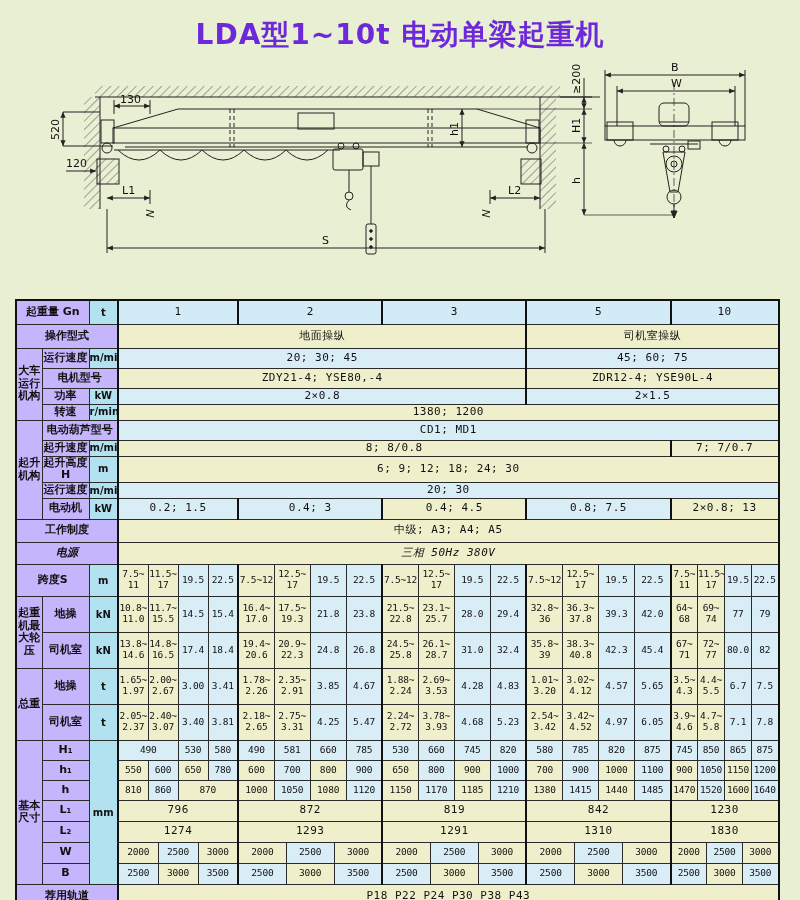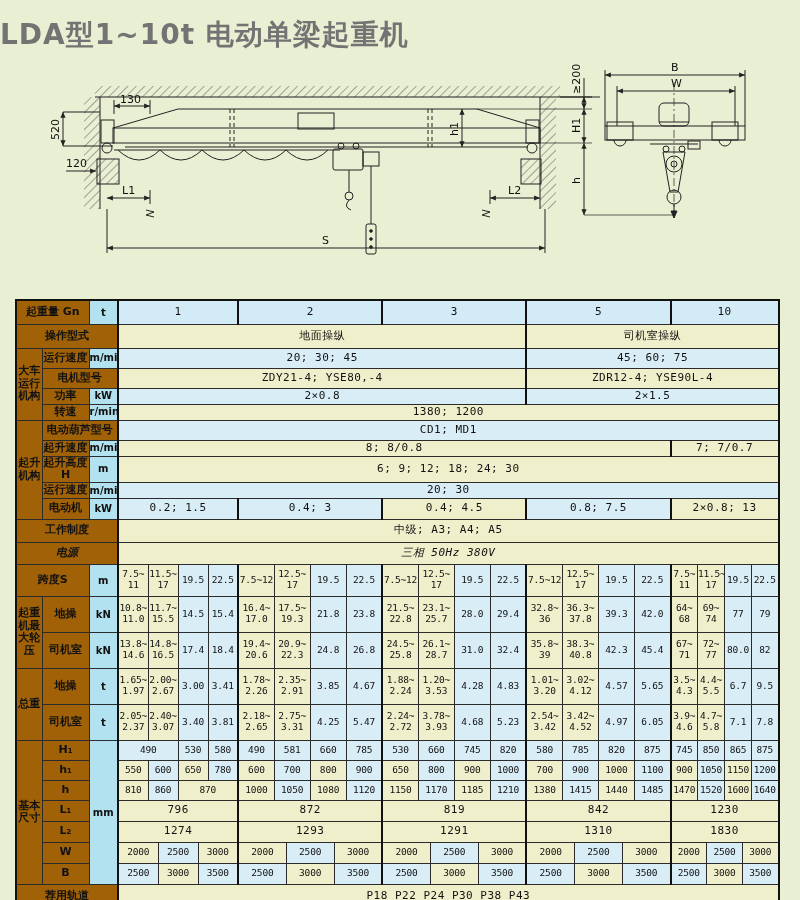--- a/index.html
+++ b/index.html
@@ -1,26 +1,26 @@
 <!DOCTYPE html>
 <html><head>
 <meta charset="utf-8">
 <style>
   html,body{margin:0;padding:0}
   body{width:800px;height:900px;background:#e9efd2;position:relative;overflow:hidden;
        font-family:"DejaVu Sans",sans-serif;color:#111}
-  .title{position:absolute;top:16px;left:0;width:100%;text-align:left;
-         font-size:28px;font-weight:bold;color:#737373;letter-spacing:1px}
+  .title{position:absolute;top:16px;left:0;width:100%;text-align:center;
+         font-size:28px;font-weight:bold;color:#6d28d9;letter-spacing:1px}
   #diagram{position:absolute;top:52px;left:0}
   #diagram text{font-size:11px;fill:#111;font-family:"DejaVu Sans",sans-serif}
   #spec-table{position:absolute;top:299px;left:15px;border-collapse:collapse;
               table-layout:fixed;width:762px;border:2px solid #111;background:#fff}
   #spec-table td{border:1px solid #2b2b2b;text-align:center;vertical-align:middle;
                  padding:0;overflow:hidden;line-height:1.15}
-  td.lab{background:#a16207;font-weight:bold;font-size:11px}
+  td.lab{background:#c4b5fd;font-weight:bold;font-size:11px}
   td.outer{font-size:11px;padding:0 1px}
   td.unit{background:#b2e1ef;font-weight:bold;font-size:10px}
   td.v{font-family:"DejaVu Sans Mono","DejaVu Sans",monospace;font-size:9.5px;letter-spacing:-0.2px}
   td.wide{font-size:11px;letter-spacing:0.5px}
   .bg-y{background:#eff0cb}.bg-b{background:#d9edf7}.bg-c{background:#d3ebf6}
   .gb{border-left:2px solid #111 !important}
   tr.secb td{border-bottom:2px solid #111}
 </style>
 </head>
 <body>
@@ -382,31 +382,31 @@
         <td class="unit">t</td>
         <td class="v bg-y gb" colspan="3">1.65~​1.97</td>
         <td class="v bg-y" colspan="3">2.00~​2.67</td>
         <td class="v bg-b" colspan="3">3.00</td>
         <td class="v bg-b" colspan="3">3.41</td>
         <td class="v bg-y gb" colspan="3">1.78~​2.26</td>
         <td class="v bg-y" colspan="3">2.35~​2.91</td>
         <td class="v bg-b" colspan="3">3.85</td>
         <td class="v bg-b" colspan="3">4.67</td>
         <td class="v bg-y gb" colspan="3">1.88~​2.24</td>
-        <td class="v bg-y" colspan="3">1.20~​3.53</td>
+        <td class="v bg-y" colspan="3">2.69~​3.53</td>
         <td class="v bg-b" colspan="3">4.28</td>
         <td class="v bg-b" colspan="3">4.83</td>
         <td class="v bg-y gb" colspan="3">1.01~​3.20</td>
         <td class="v bg-y" colspan="3">3.02~​4.12</td>
         <td class="v bg-b" colspan="3">4.57</td>
         <td class="v bg-b" colspan="3">5.65</td>
         <td class="v bg-y gb" colspan="3">3.5~​4.3</td>
         <td class="v bg-y" colspan="3">4.4~​5.5</td>
         <td class="v bg-b" colspan="3">6.7</td>
-        <td class="v bg-b" colspan="3">9.5</td>
+        <td class="v bg-b" colspan="3">7.5</td>
       </tr>
       <tr class="secb" style="height: 36px;">
         <td class="lab">司机室</td>
         <td class="unit">t</td>
         <td class="v bg-y gb" colspan="3">2.05~​2.37</td>
         <td class="v bg-y" colspan="3">2.40~​3.07</td>
         <td class="v bg-b" colspan="3">3.40</td>
         <td class="v bg-b" colspan="3">3.81</td>
         <td class="v bg-y gb" colspan="3">2.18~​2.65</td>
         <td class="v bg-y" colspan="3">2.75~​3.31</td>

